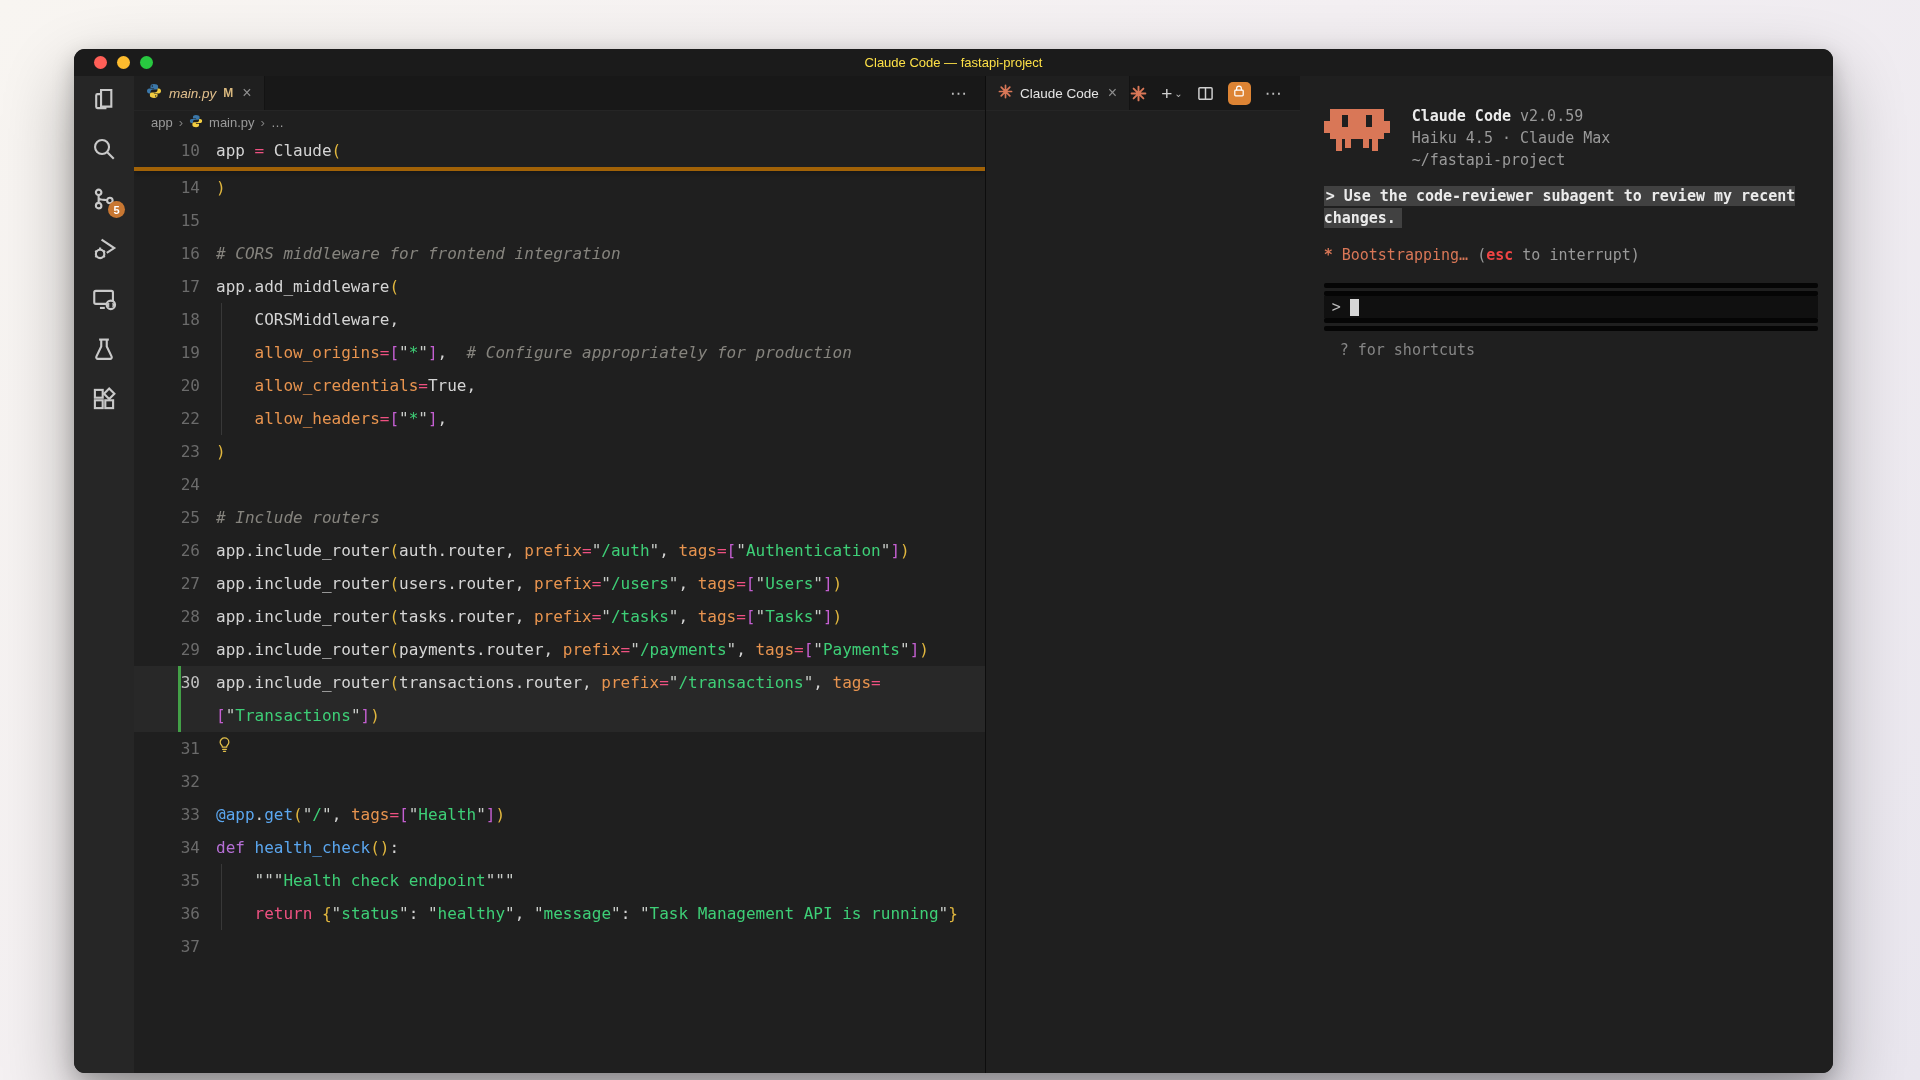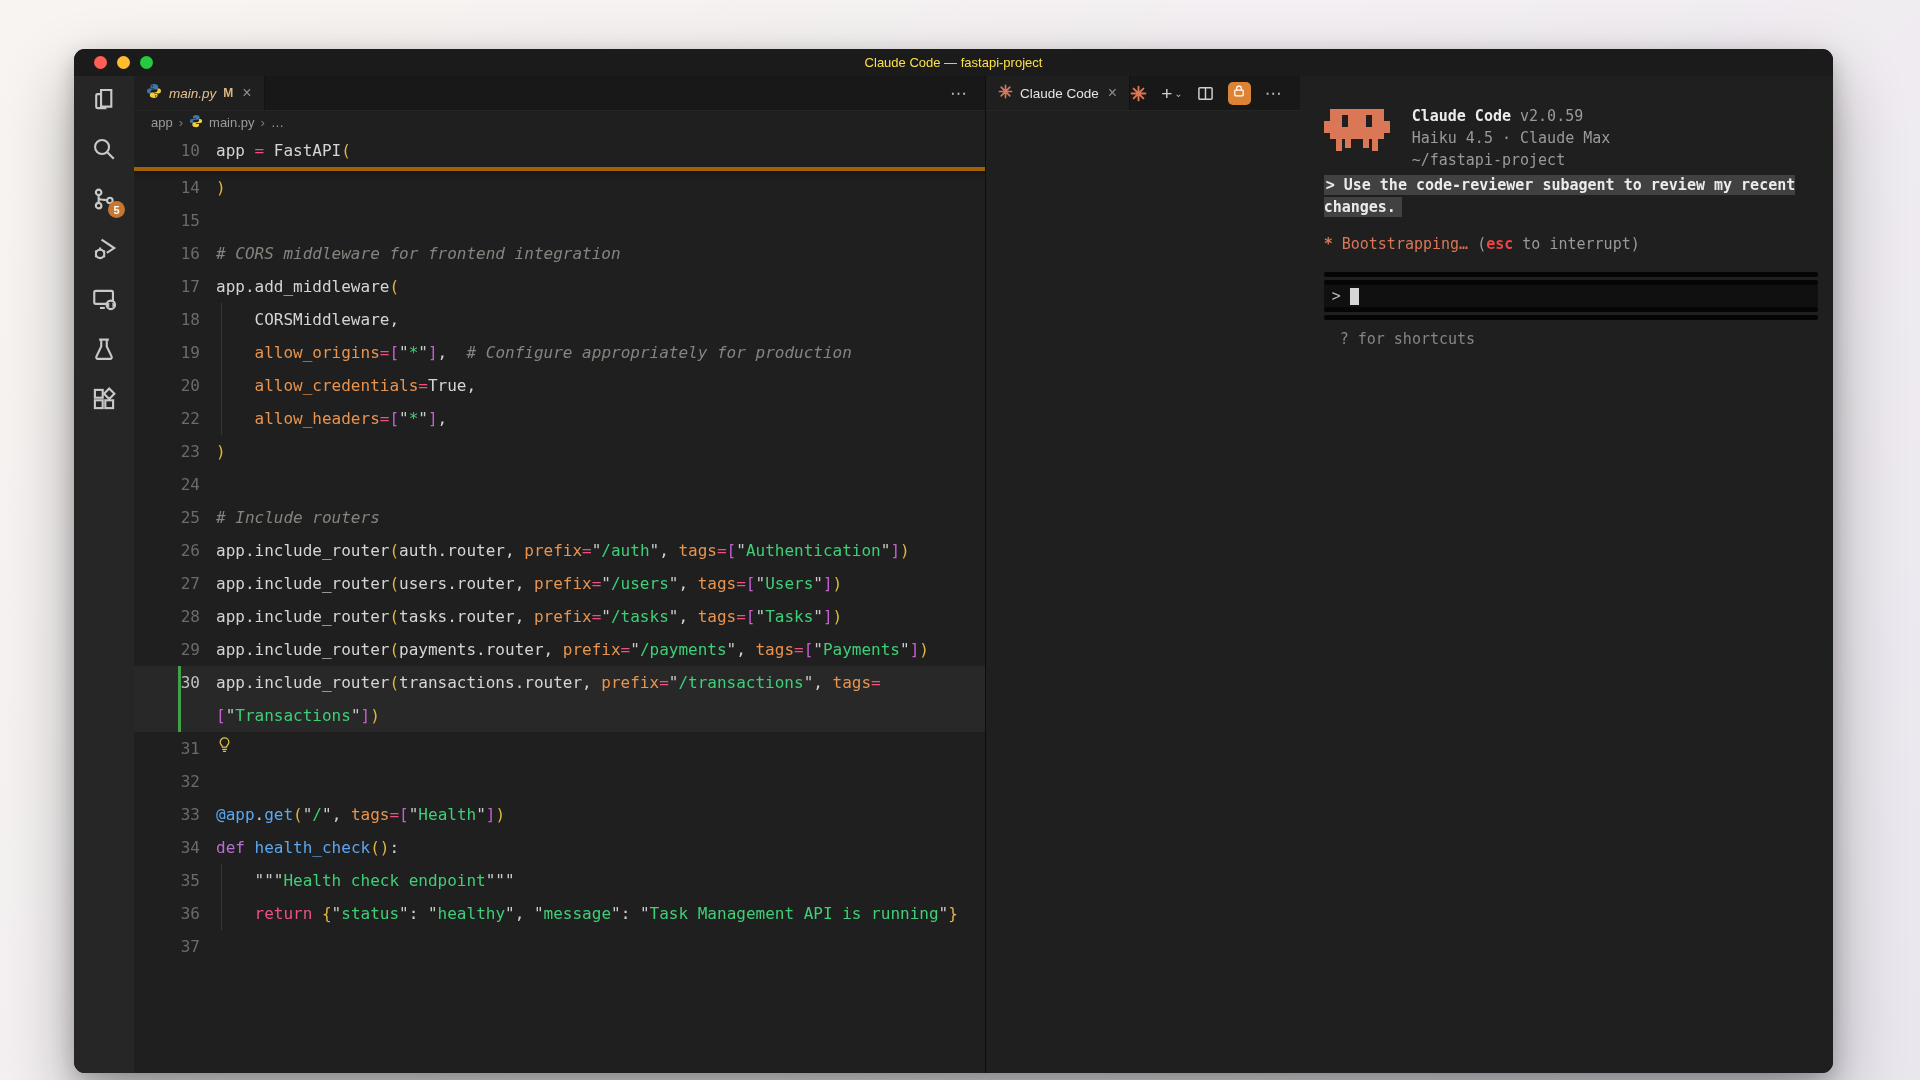--- a/index.html
+++ b/index.html
@@ -67,21 +67,21 @@
   .tk-p{color:#d5d5d5} .tk-k{color:#ee5181} .tk-prm{color:#e8944f} .tk-s{color:#3ecf77}
   .tk-q{color:#c8ccc8} .tk-b1{color:#e0b63e} .tk-b2{color:#c45fd1}
   .tk-c{color:#86847e;font-style:italic} .tk-fn{color:#5ba7f0} .tk-d{color:#b66fd6}
   
   .panel { flex:1; padding:27px 15px 0 24px; font-family:"DejaVu Sans Mono", monospace;
     font-size:15px; line-height:22px; color:#9a9a9a; }
   .hdr-row { display:flex; gap:22px; }
   .hdr-text { padding-top:2px; }
   .hdr-name { font-weight:700; color:#ececec; }
   .hdr-ver { color:#9a9a9a; }
-  .user-msg { margin-top:3px; }
+  .user-msg { margin-top:14px; }
   .msg-band { background:#414141; color:#ebebeb; font-weight:600; padding:1px 6px 1px 2px; }
   .status { margin-top:15px; }
   .spark-char { color:#d97757; font-weight:700; }
   .status-label { color:#d97757; }
   .esc-key { font-weight:700; color:#ef4444; }
   .input-wrap { margin-top:17px; }
   .bar { height:5px; background:#050505; border-radius:2px; }
   .bar-gap { height:3px; }
   .prompt-row { height:22px; background:#101010; display:flex; align-items:center; padding-left:8px; color:#b9b9b9; cursor:text; }
   .cursor { display:inline-block; width:9px; height:17px; background:#d6d6d6; margin-left:9px; }
@@ -177,21 +177,21 @@
         <span><svg width="14" height="14" viewBox="0 0 16 16">
               <path fill="#3b77a8" d="M7.9 1C5.9 1 4.5 1.9 4.5 3.2V5h3.6v.6H3.2C1.9 5.6 1 6.6 1 8s.9 2.4 2.2 2.4h1.3V8.9c0-1.3 1.1-2.3 2.4-2.3h3.4c1 0 1.8-.9 1.8-2V3.2C12.1 1.9 10.2 1 7.9 1z"></path>
               <path fill="#f2cd42" d="M8.1 15c2 0 3.4-.9 3.4-2.2V11H7.9v-.6h4.9c1.3 0 2.2-1 2.2-2.4s-.9-2.4-2.2-2.4h-1.3v1.5c0 1.3-1.1 2.3-2.4 2.3H5.7c-1 0-1.8.9-1.8 2v1.4C3.9 14.1 5.8 15 8.1 15z"></path>
             </svg></span>
         <span>main.py</span>
         <span class="bc-sep">›</span>
         <span>…</span>
       </div>
       <div class="code">
         <div class="sticky" id="sticky-row">
-            <div class="row"><span class="gutter">10</span><span class="text"><span class="tk-p">app </span><span class="tk-k">=</span><span class="tk-p"> FastAPI</span><span class="tk-b1">(</span></span></div>
+            <div class="row"><span class="gutter">10</span><span class="text"><span class="tk-p">app </span><span class="tk-k">=</span><span class="tk-p"> Claude</span><span class="tk-b1">(</span></span></div>
           </div>
         <div id="code-lines">
             <div class="row"><span class="gutter">14</span><span class="text"><span class="tk-b1">)</span></span></div>
             <div class="row"><span class="gutter">15</span><span class="text"></span></div>
             <div class="row"><span class="gutter">16</span><span class="text"><span class="tk-c"># CORS middleware for frontend integration</span></span></div>
             <div class="row"><span class="gutter">17</span><span class="text"><span class="tk-p">app.add_middleware</span><span class="tk-b1">(</span></span></div>
             <div class="row ig"><span class="gutter">18</span><span class="text"><span class="tk-p">    CORSMiddleware,</span></span></div>
             <div class="row ig"><span class="gutter">19</span><span class="text"><span class="tk-p">    </span><span class="tk-prm">allow_origins</span><span class="tk-k">=</span><span class="tk-b2">[</span><span class="tk-q">"</span><span class="tk-s">*</span><span class="tk-q">"</span><span class="tk-b2">]</span><span class="tk-p">,</span><span class="tk-p">  </span><span class="tk-c"># Configure appropriately for production</span></span></div>
             <div class="row ig"><span class="gutter">20</span><span class="text"><span class="tk-p">    </span><span class="tk-prm">allow_credentials</span><span class="tk-k">=</span><span class="tk-p">True,</span></span></div>
             <div class="row ig"><span class="gutter">22</span><span class="text"><span class="tk-p">    </span><span class="tk-prm">allow_headers</span><span class="tk-k">=</span><span class="tk-b2">[</span><span class="tk-q">"</span><span class="tk-s">*</span><span class="tk-q">"</span><span class="tk-b2">]</span><span class="tk-p">,</span></span></div>

